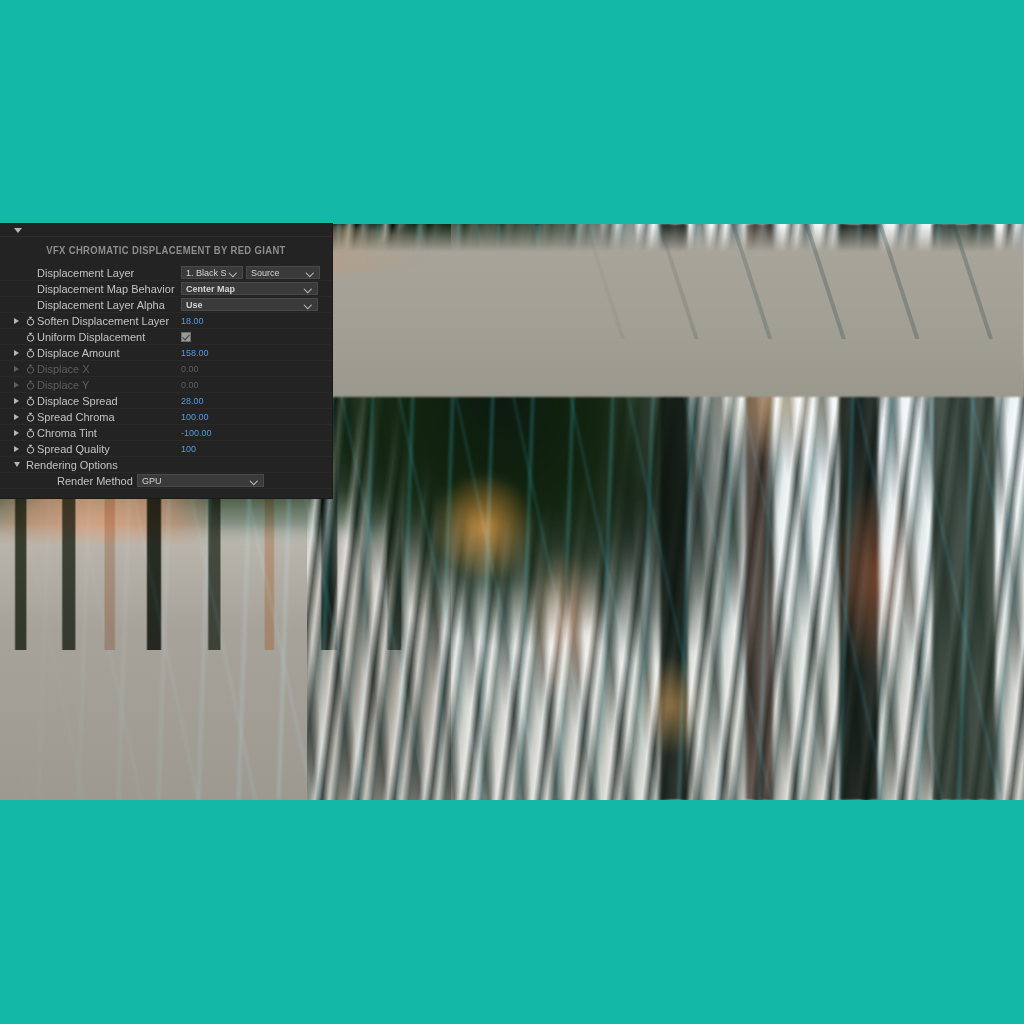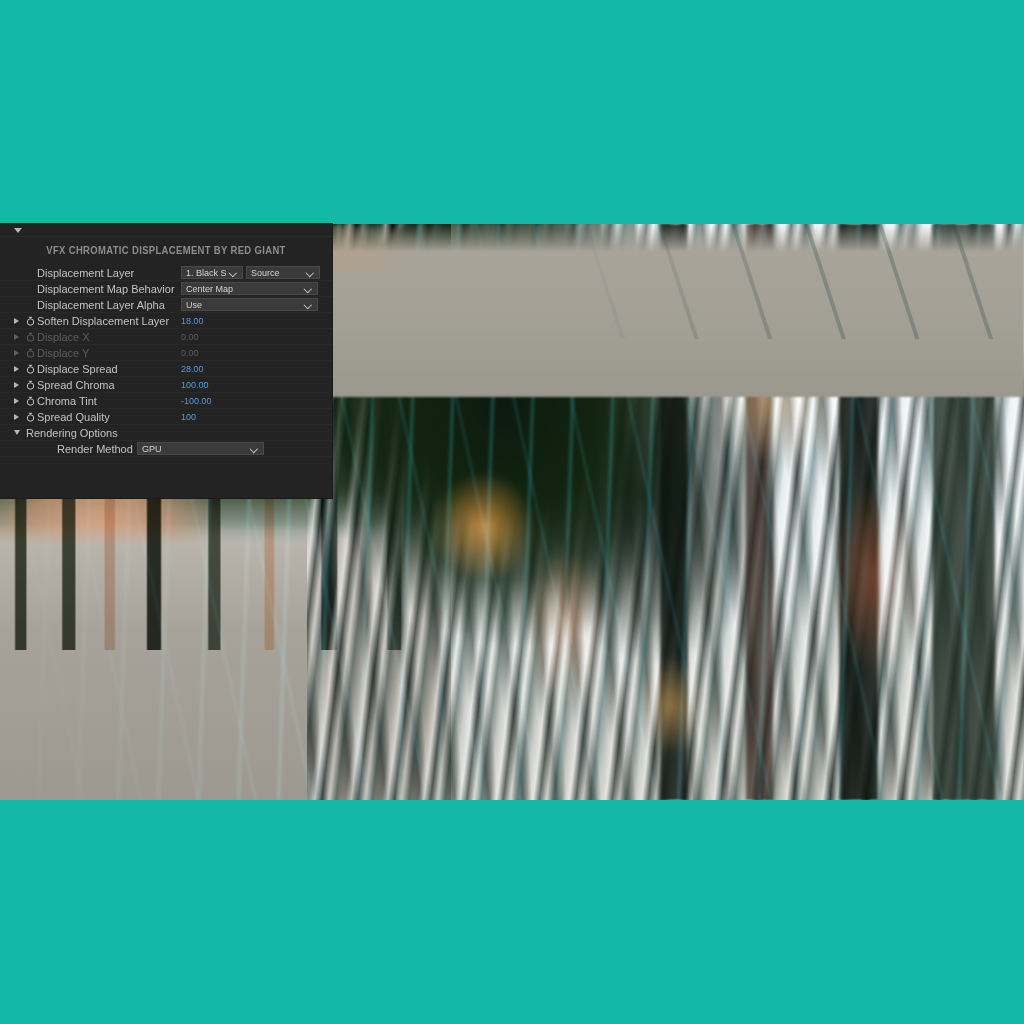--- a/index.html
+++ b/index.html
@@ -314,21 +314,21 @@
     left: 1px; top: 2px;
     width: 4.5px; height: 4.5px;
     border: solid #cfcfcf;
     border-width: 0 1.3px 1.3px 0;
     transform: rotate(45deg);
   }
 
   .row-dd { display: flex; align-items: center; gap: 3px; }
   .dd.w-a { width: 62px; }
   .dd.w-b { width: 74px; }
-  .dd.w-full { width: 137px; }
+  .dd.w-full { width: 137px; font-weight: bold; }
   .dd.w-gpu { width: 127px; }
 </style>
 </head>
 <body>
 
 <div id="stage">
 
   <div id="video-frame">
     <div class="layer sky"></div>
     <div class="layer left-scene"></div>
@@ -403,21 +403,51 @@
               <line x1="4.5" y1="1" x2="4.5" y2="2.6" stroke="#c3c3c3" stroke-width="1"></line>
               <line x1="2.9" y1="1.3" x2="6.1" y2="1.3" stroke="#c3c3c3" stroke-width="1"></line>
             </svg>
         </div>
         <span class="label">Soften Displacement Layer</span>
         <div class="value-col">
           <span class="value">18.00</span>
         </div>
       </div>
 
-
+      <div class="row">
+        <div class="disc"></div>
+        <div class="sw">
+          <svg width="9" height="10" viewBox="0 0 9 10">
+              <circle cx="4.5" cy="6" r="3.2" fill="none" stroke="#c3c3c3" stroke-width="1"></circle>
+              <line x1="4.5" y1="1" x2="4.5" y2="2.6" stroke="#c3c3c3" stroke-width="1"></line>
+              <line x1="2.9" y1="1.3" x2="6.1" y2="1.3" stroke="#c3c3c3" stroke-width="1"></line>
+            </svg>
+        </div>
+        <span class="label">Uniform Displacement</span>
+        <div class="value-col">
+          <span class="checkbox"></span>
+        </div>
+      </div>
+
+      <div class="row">
+        <div class="disc">
+            <span class="arrow-right"></span>
+          </div>
+        <div class="sw">
+          <svg width="9" height="10" viewBox="0 0 9 10">
+              <circle cx="4.5" cy="6" r="3.2" fill="none" stroke="#c3c3c3" stroke-width="1"></circle>
+              <line x1="4.5" y1="1" x2="4.5" y2="2.6" stroke="#c3c3c3" stroke-width="1"></line>
+              <line x1="2.9" y1="1.3" x2="6.1" y2="1.3" stroke="#c3c3c3" stroke-width="1"></line>
+            </svg>
+        </div>
+        <span class="label">Displace Amount</span>
+        <div class="value-col">
+          <span class="value">158.00</span>
+        </div>
+      </div>
 
       <div class="row dim">
         <div class="disc dim">
             <span class="arrow-right"></span>
           </div>
         <div class="sw">
           <svg width="9" height="10" viewBox="0 0 9 10">
               <circle cx="4.5" cy="6" r="3.2" fill="none" stroke="#5e5e5e" stroke-width="1"></circle>
               <line x1="4.5" y1="1" x2="4.5" y2="2.6" stroke="#5e5e5e" stroke-width="1"></line>
               <line x1="2.9" y1="1.3" x2="6.1" y2="1.3" stroke="#5e5e5e" stroke-width="1"></line>

